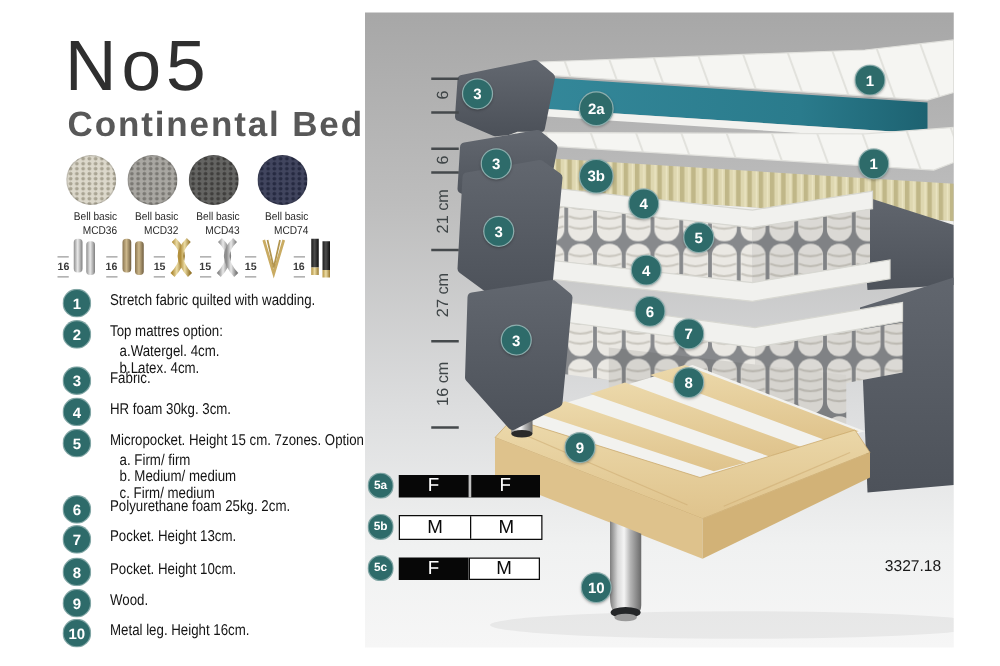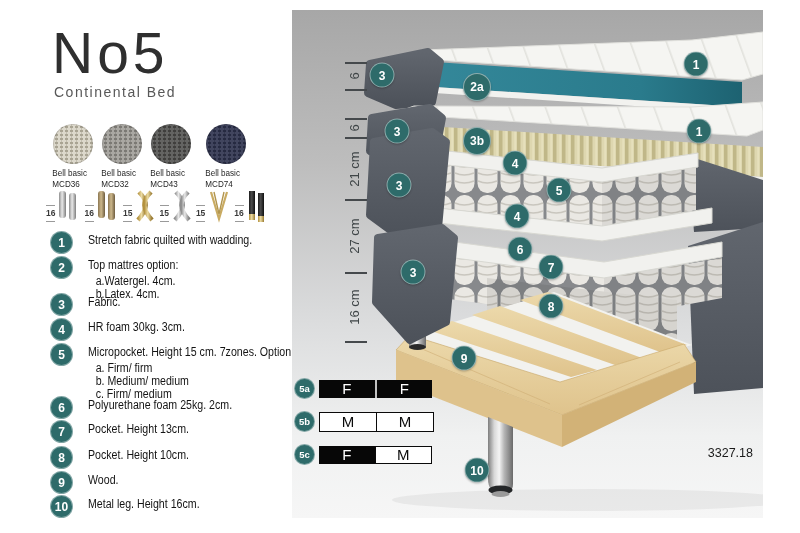--- a/index.html
+++ b/index.html
@@ -1,24 +1,24 @@
 <!DOCTYPE html>
 <html><head>
 <meta charset="utf-8">
 <style>
   html,body{margin:0;padding:0;background:#fff;}
   body{width:800px;height:533px;position:relative;overflow:hidden;
        font-family:"Liberation Sans",sans-serif;color:#1b1b1b;}
   
   .title{position:absolute;left:52px;top:20px;font-size:57px;font-weight:200;
          letter-spacing:4px;color:#2f2f2f;}
-  .subtitle{position:absolute;left:54px;top:84px;font-size:14px;font-weight:400;
+  .subtitle{position:absolute;left:54px;top:84px;font-size:28px;font-weight:700;
             letter-spacing:1.5px;color:#585858;}
   .swatches{position:absolute;left:50px;top:124px;display:flex;gap:3px;}
-  .sw{width:46px;text-align:left;}
+  .sw{width:46px;text-align:right;}
   .sw:last-child{margin-left:6px;}
   .swc{width:38px;height:38px;border-radius:50%;margin:0 auto;
        background-color:var(--base,#ddd);
        background-image:radial-gradient(circle at 2.5px 2px,var(--dot,#bbb) 1.3px,rgba(0,0,0,0) 1.7px);
        background-size:5px 4px;border:1px solid rgba(0,0,0,.12);}
   .swl{font-size:9px;line-height:10.5px;margin-top:4px;color:#262626;transform:scaleX(.9);}
   .legsrow{position:absolute;left:46px;top:188px;display:flex;align-items:flex-start;}
   .leg{display:flex;align-items:flex-end;margin-right:2px;}
   .legnum{display:flex;flex-direction:column;align-items:center;font-size:8.5px;
           font-weight:bold;color:#3a3a3a;margin-right:1px;}

